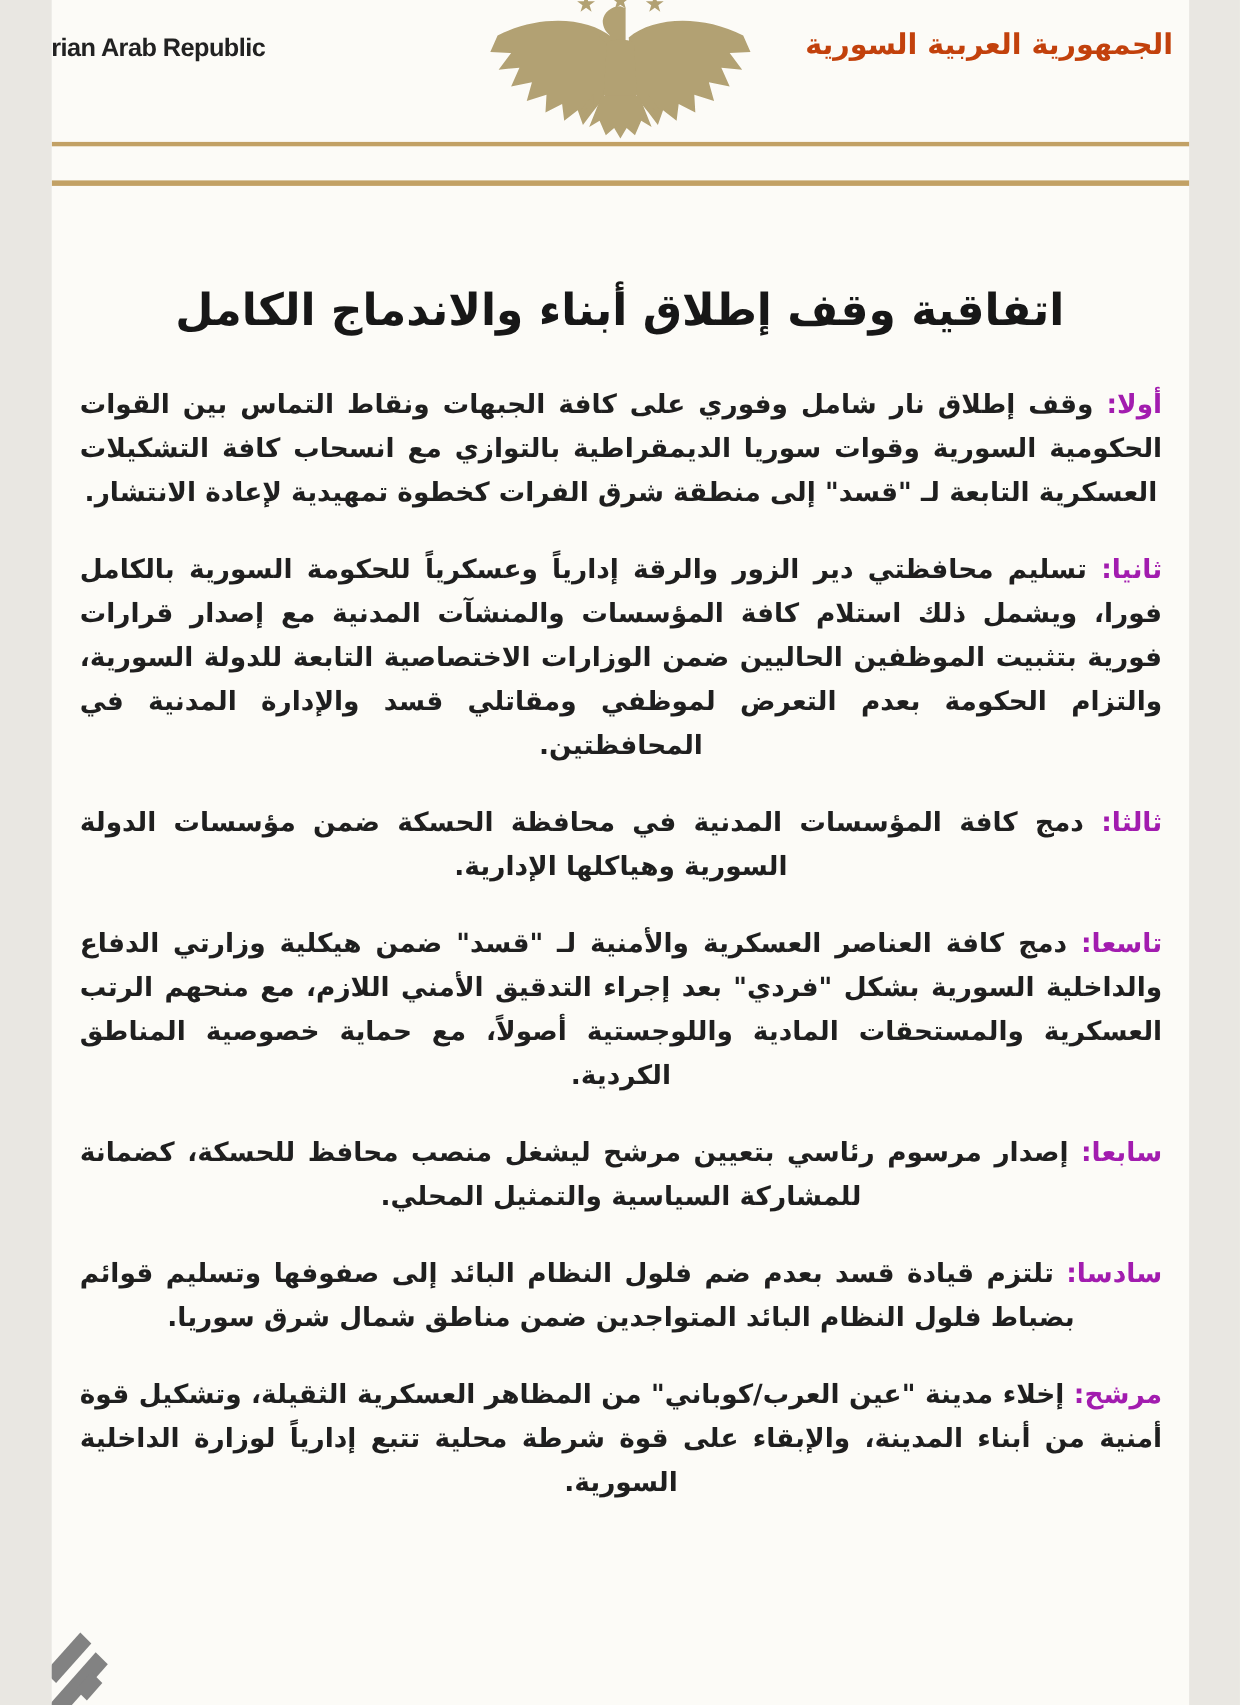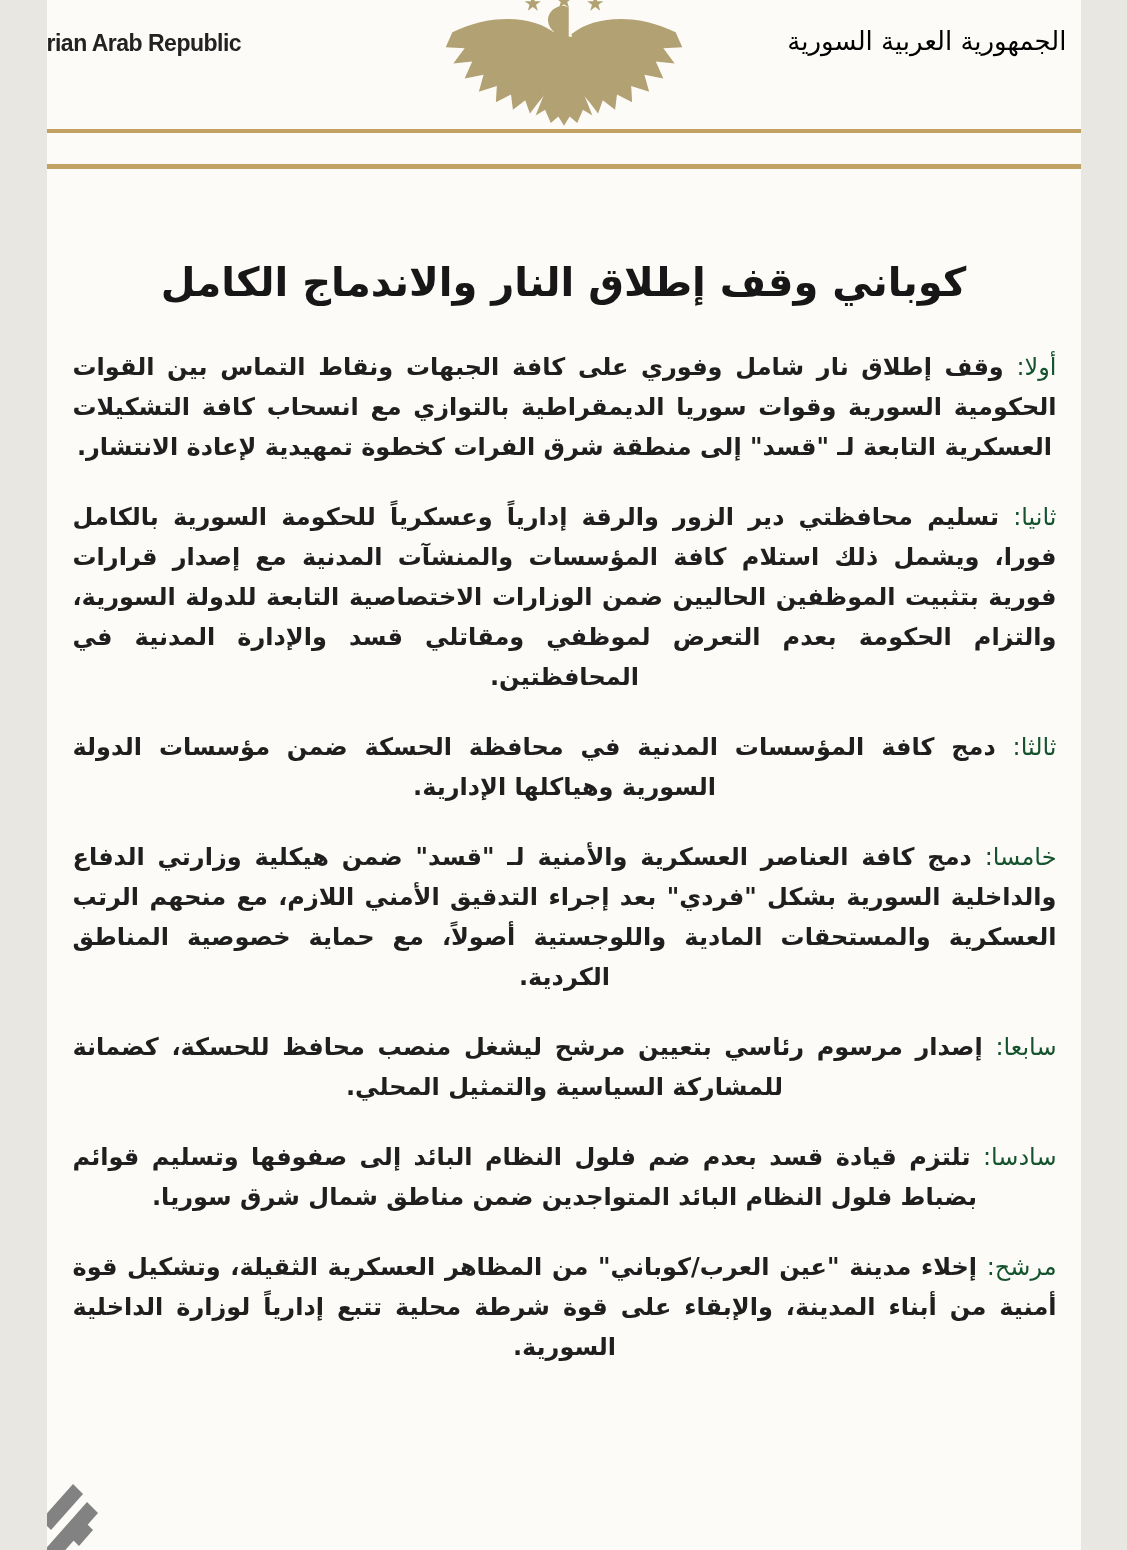--- a/index.html
+++ b/index.html
@@ -14,21 +14,21 @@
   }
   
   .hdr-left{
     position:absolute;left:0;top:30px;
     font-family:"Liberation Sans","DejaVu Sans",sans-serif;
     font-size:23px;font-weight:600;color:#222;
     letter-spacing:-0.5px;white-space:nowrap;
   }
   .hdr-right{
     position:absolute;right:14px;top:26px;
-    direction:rtl;font-size:26px;font-weight:normal;color:#000000;
+    direction:rtl;font-size:26px;font-weight:bold;color:#c2410c;
     white-space:nowrap;
   }
   .emblem{
     position:absolute;left:50%;top:0;transform:translateX(-50%);
     width:246px;height:128px;
   }
   .emblem svg{display:block;width:100%;height:100%;}
   .emblem .gold{fill:var(--gold,#b2a173);}
   .rule{position:absolute;left:0;background:var(--rule,#c2a165);}
   .rule1{top:129px;width:1127px;height:4px;}
@@ -40,21 +40,21 @@
     font-size:40px;line-height:1.2;font-weight:bold;color:#171717;
   }
   
   .clauses{
     position:absolute;top:347px;right:24px;left:26px;
     direction:rtl;
     text-align:justify;text-align-last:center;
     font-size:24px;line-height:40px;font-weight:bold;color:#1f1f1f;
   }
   .clause{margin:0 0 30px 0;}
-  .clause .lead{font-weight:normal;color:#14532d;}
+  .clause .lead{font-weight:bold;color:#a21caf;}
   
   .corner-logo{position:absolute;left:-6px;bottom:-10px;width:112px;height:88px;}
   .corner-logo svg{display:block;width:100%;height:100%;}
 </style>
 </head>
 <body>
 
 <div class="page">
 
   <div class="hdr-left">rian Arab Republic</div>
@@ -81,31 +81,31 @@
         <path d="M156,90 L170,108 L161,104 L165,116 L156,106 Z"></path>
       </g>
     </svg>
   </div>
 
   <div class="hdr-right">الجمهورية العربية السورية</div>
 
   <div class="rule rule1"></div>
   <div class="rule rule2"></div>
 
-  <h1 class="title">كوباني وقف إطلاق النار والاندماج الكامل</h1>
+  <h1 class="title">اتفاقية وقف إطلاق أبناء والاندماج الكامل</h1>
 
   <main class="clauses">
   <p class="clause"><b class="lead">أولا:</b> <span class="body">وقف إطلاق نار شامل وفوري على كافة الجبهات ونقاط التماس بين القوات الحكومية السورية وقوات سوريا الديمقراطية بالتوازي مع انسحاب كافة التشكيلات العسكرية التابعة لـ "قسد" إلى منطقة شرق الفرات كخطوة تمهيدية لإعادة الانتشار.</span></p>
 
   <p class="clause"><b class="lead">ثانيا:</b> <span class="body">تسليم محافظتي دير الزور والرقة إدارياً وعسكرياً للحكومة السورية بالكامل فورا، ويشمل ذلك استلام كافة المؤسسات والمنشآت المدنية مع إصدار قرارات فورية بتثبيت الموظفين الحاليين ضمن الوزارات الاختصاصية التابعة للدولة السورية، والتزام الحكومة بعدم التعرض لموظفي ومقاتلي قسد والإدارة المدنية في المحافظتين.</span></p>
 
   <p class="clause"><b class="lead">ثالثا:</b> <span class="body">دمج كافة المؤسسات المدنية في محافظة الحسكة ضمن مؤسسات الدولة السورية وهياكلها الإدارية.</span></p>
 
 
-  <p class="clause"><b class="lead">خامسا:</b> <span class="body">دمج كافة العناصر العسكرية والأمنية لـ "قسد" ضمن هيكلية وزارتي الدفاع والداخلية السورية بشكل "فردي" بعد إجراء التدقيق الأمني اللازم، مع منحهم الرتب العسكرية والمستحقات المادية واللوجستية أصولاً، مع حماية خصوصية المناطق الكردية.</span></p>
+  <p class="clause"><b class="lead">تاسعا:</b> <span class="body">دمج كافة العناصر العسكرية والأمنية لـ "قسد" ضمن هيكلية وزارتي الدفاع والداخلية السورية بشكل "فردي" بعد إجراء التدقيق الأمني اللازم، مع منحهم الرتب العسكرية والمستحقات المادية واللوجستية أصولاً، مع حماية خصوصية المناطق الكردية.</span></p>
 
   <p class="clause"><b class="lead">سابعا:</b> <span class="body">إصدار مرسوم رئاسي بتعيين مرشح ليشغل منصب محافظ للحسكة، كضمانة للمشاركة السياسية والتمثيل المحلي.</span></p>
 
   <p class="clause"><b class="lead">سادسا:</b> <span class="body">تلتزم قيادة قسد بعدم ضم فلول النظام البائد إلى صفوفها وتسليم قوائم بضباط فلول النظام البائد المتواجدين ضمن مناطق شمال شرق سوريا.</span></p>
 
   <p class="clause"><b class="lead">مرشح:</b> <span class="body">إخلاء مدينة "عين العرب/كوباني" من المظاهر العسكرية الثقيلة، وتشكيل قوة أمنية من أبناء المدينة، والإبقاء على قوة شرطة محلية تتبع إدارياً لوزارة الداخلية السورية.</span></p>
 
 </main>
 
   <div class="corner-logo">

